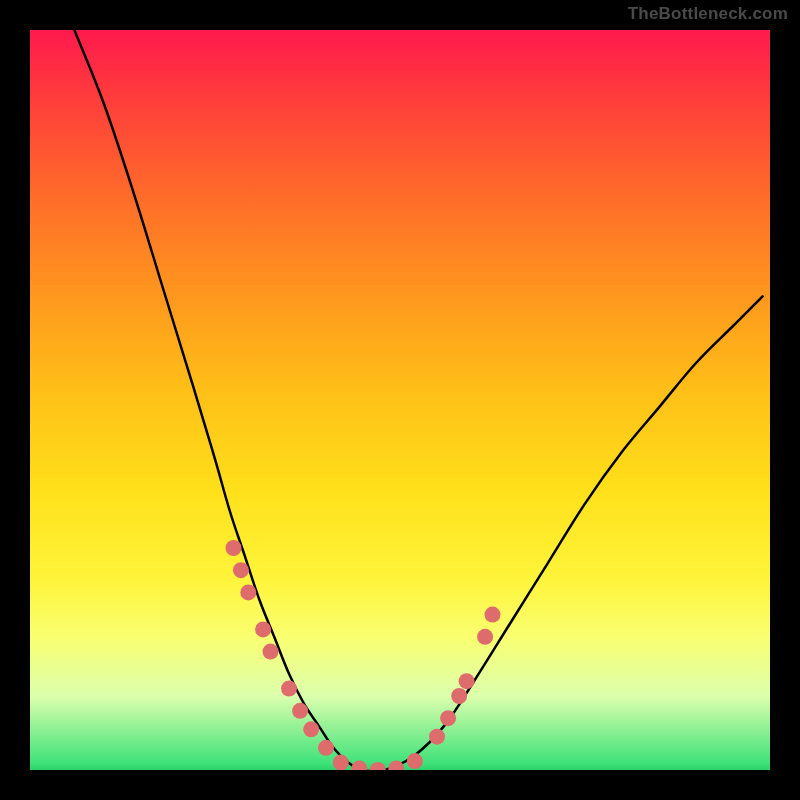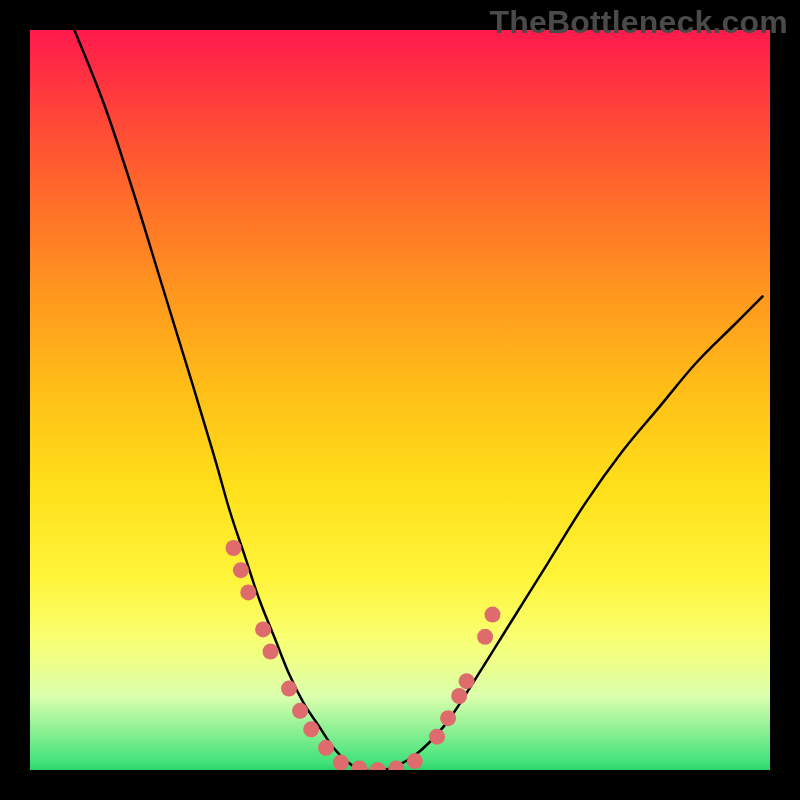--- a/index.html
+++ b/index.html
@@ -41,21 +41,21 @@
   .plot-area svg {
     position: absolute;
     top: 0;
     left: 0;
   }
   .watermark {
     position: absolute;
     top: 4px;
     right: 12px;
     color: #4a4a4a;
-    font-size: 32px;
+    font-size: 17px;
     font-weight: 600;
     letter-spacing: 0.2px;
   }
 </style>
 </head>
 <body>
 
 <div class="frame">
   <div class="plot-area">
     <svg id="chart-svg" width="740" height="740" viewBox="0 0 740 740">

